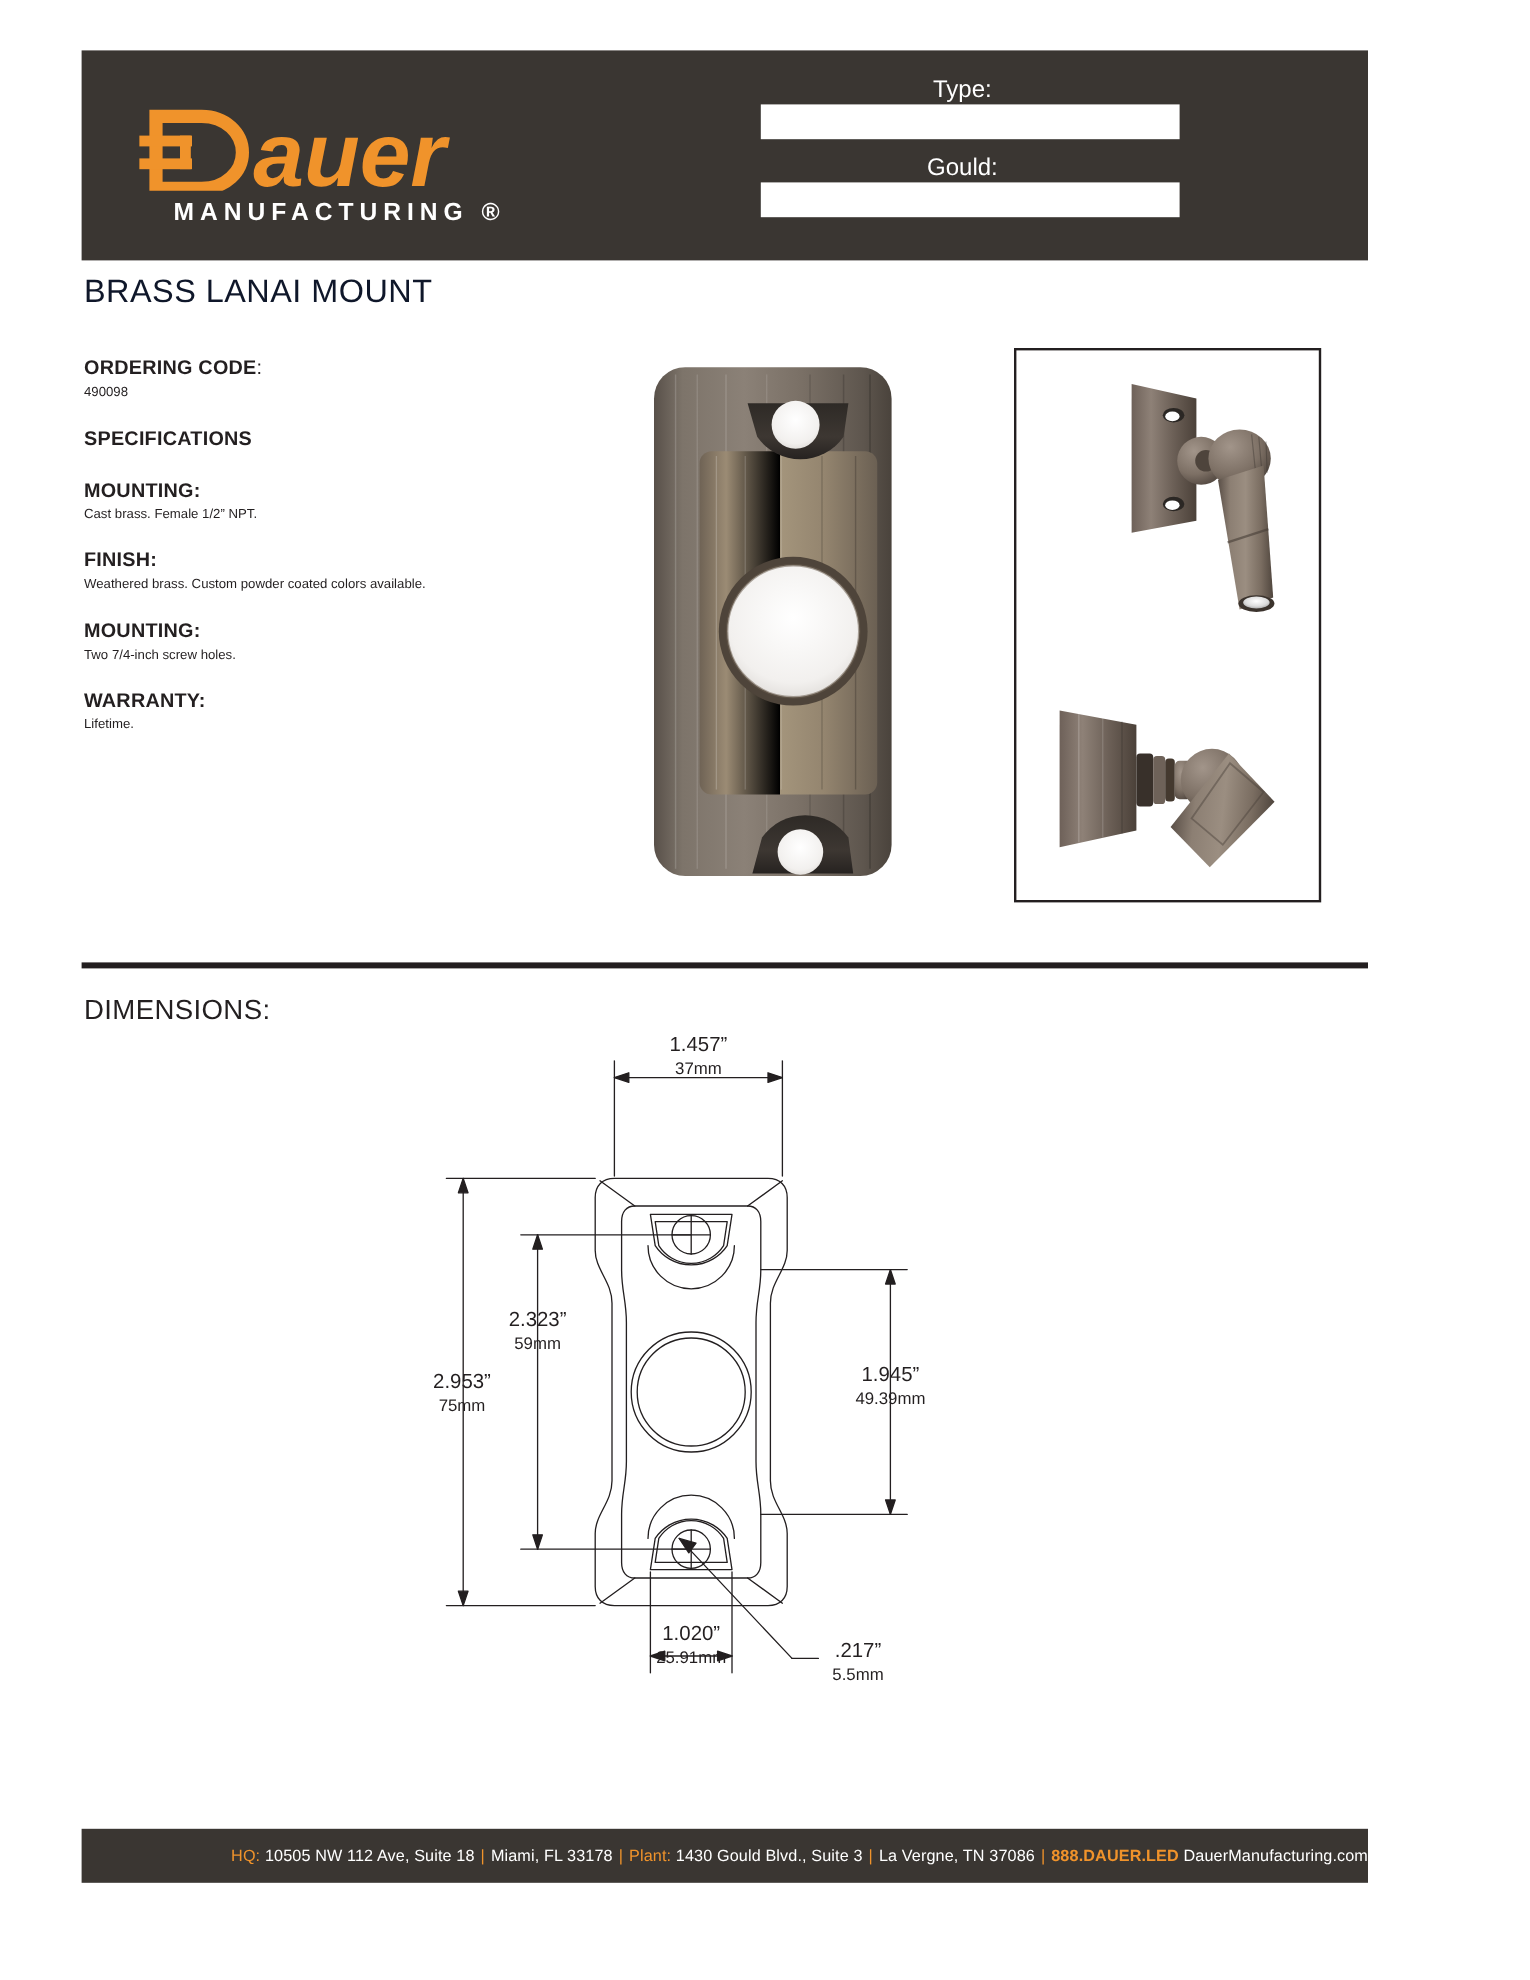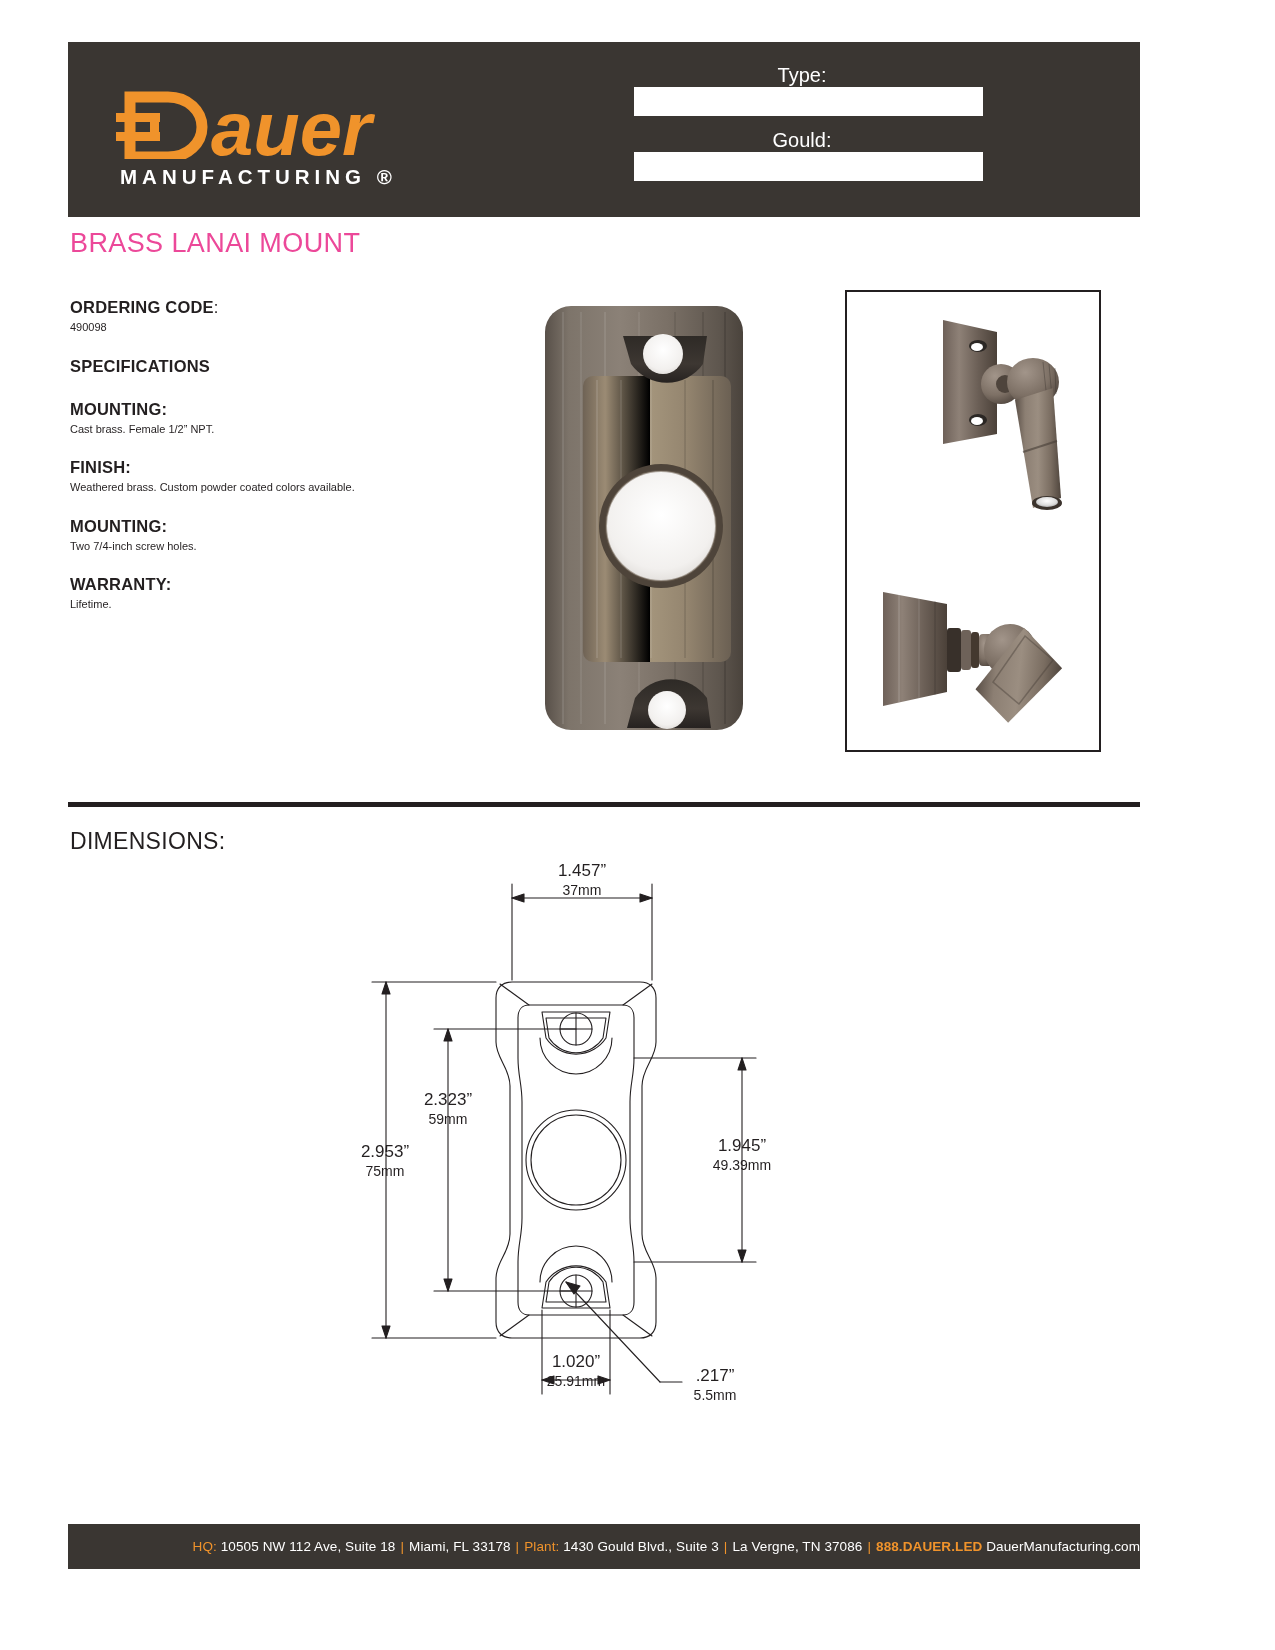--- a/index.html
+++ b/index.html
@@ -41,20 +41,21 @@
   }
   .logo-mark { display:block; }
   .logo-tagline {
     color: #ffffff;
     font-size: 20.5px;
     font-weight: bold;
     letter-spacing: 5.0px;
     margin-top: 5px;
     margin-left: 4px;
     white-space: nowrap;
+    text-align: center;
   }
   .header-right {
     position: absolute;
     right: 22px;
     top: 22px;
     width: 620px;
   }
   .spec-title {
     color: #ffffff;
     font-size: 31px;
@@ -84,21 +85,21 @@
     border: none;
   }
 
   
   .product-title {
     position: absolute;
     left: 70px;
     top: 228px;
     font-size: 27px;
     letter-spacing: 0.4px;
-    color: #ec4899;
+    color: #0f172a;
   }
 
   
   .spec-col {
     position: absolute;
     left: 70px;
     top: 298px;
     width: 440px;
   }
   .spec-h {

